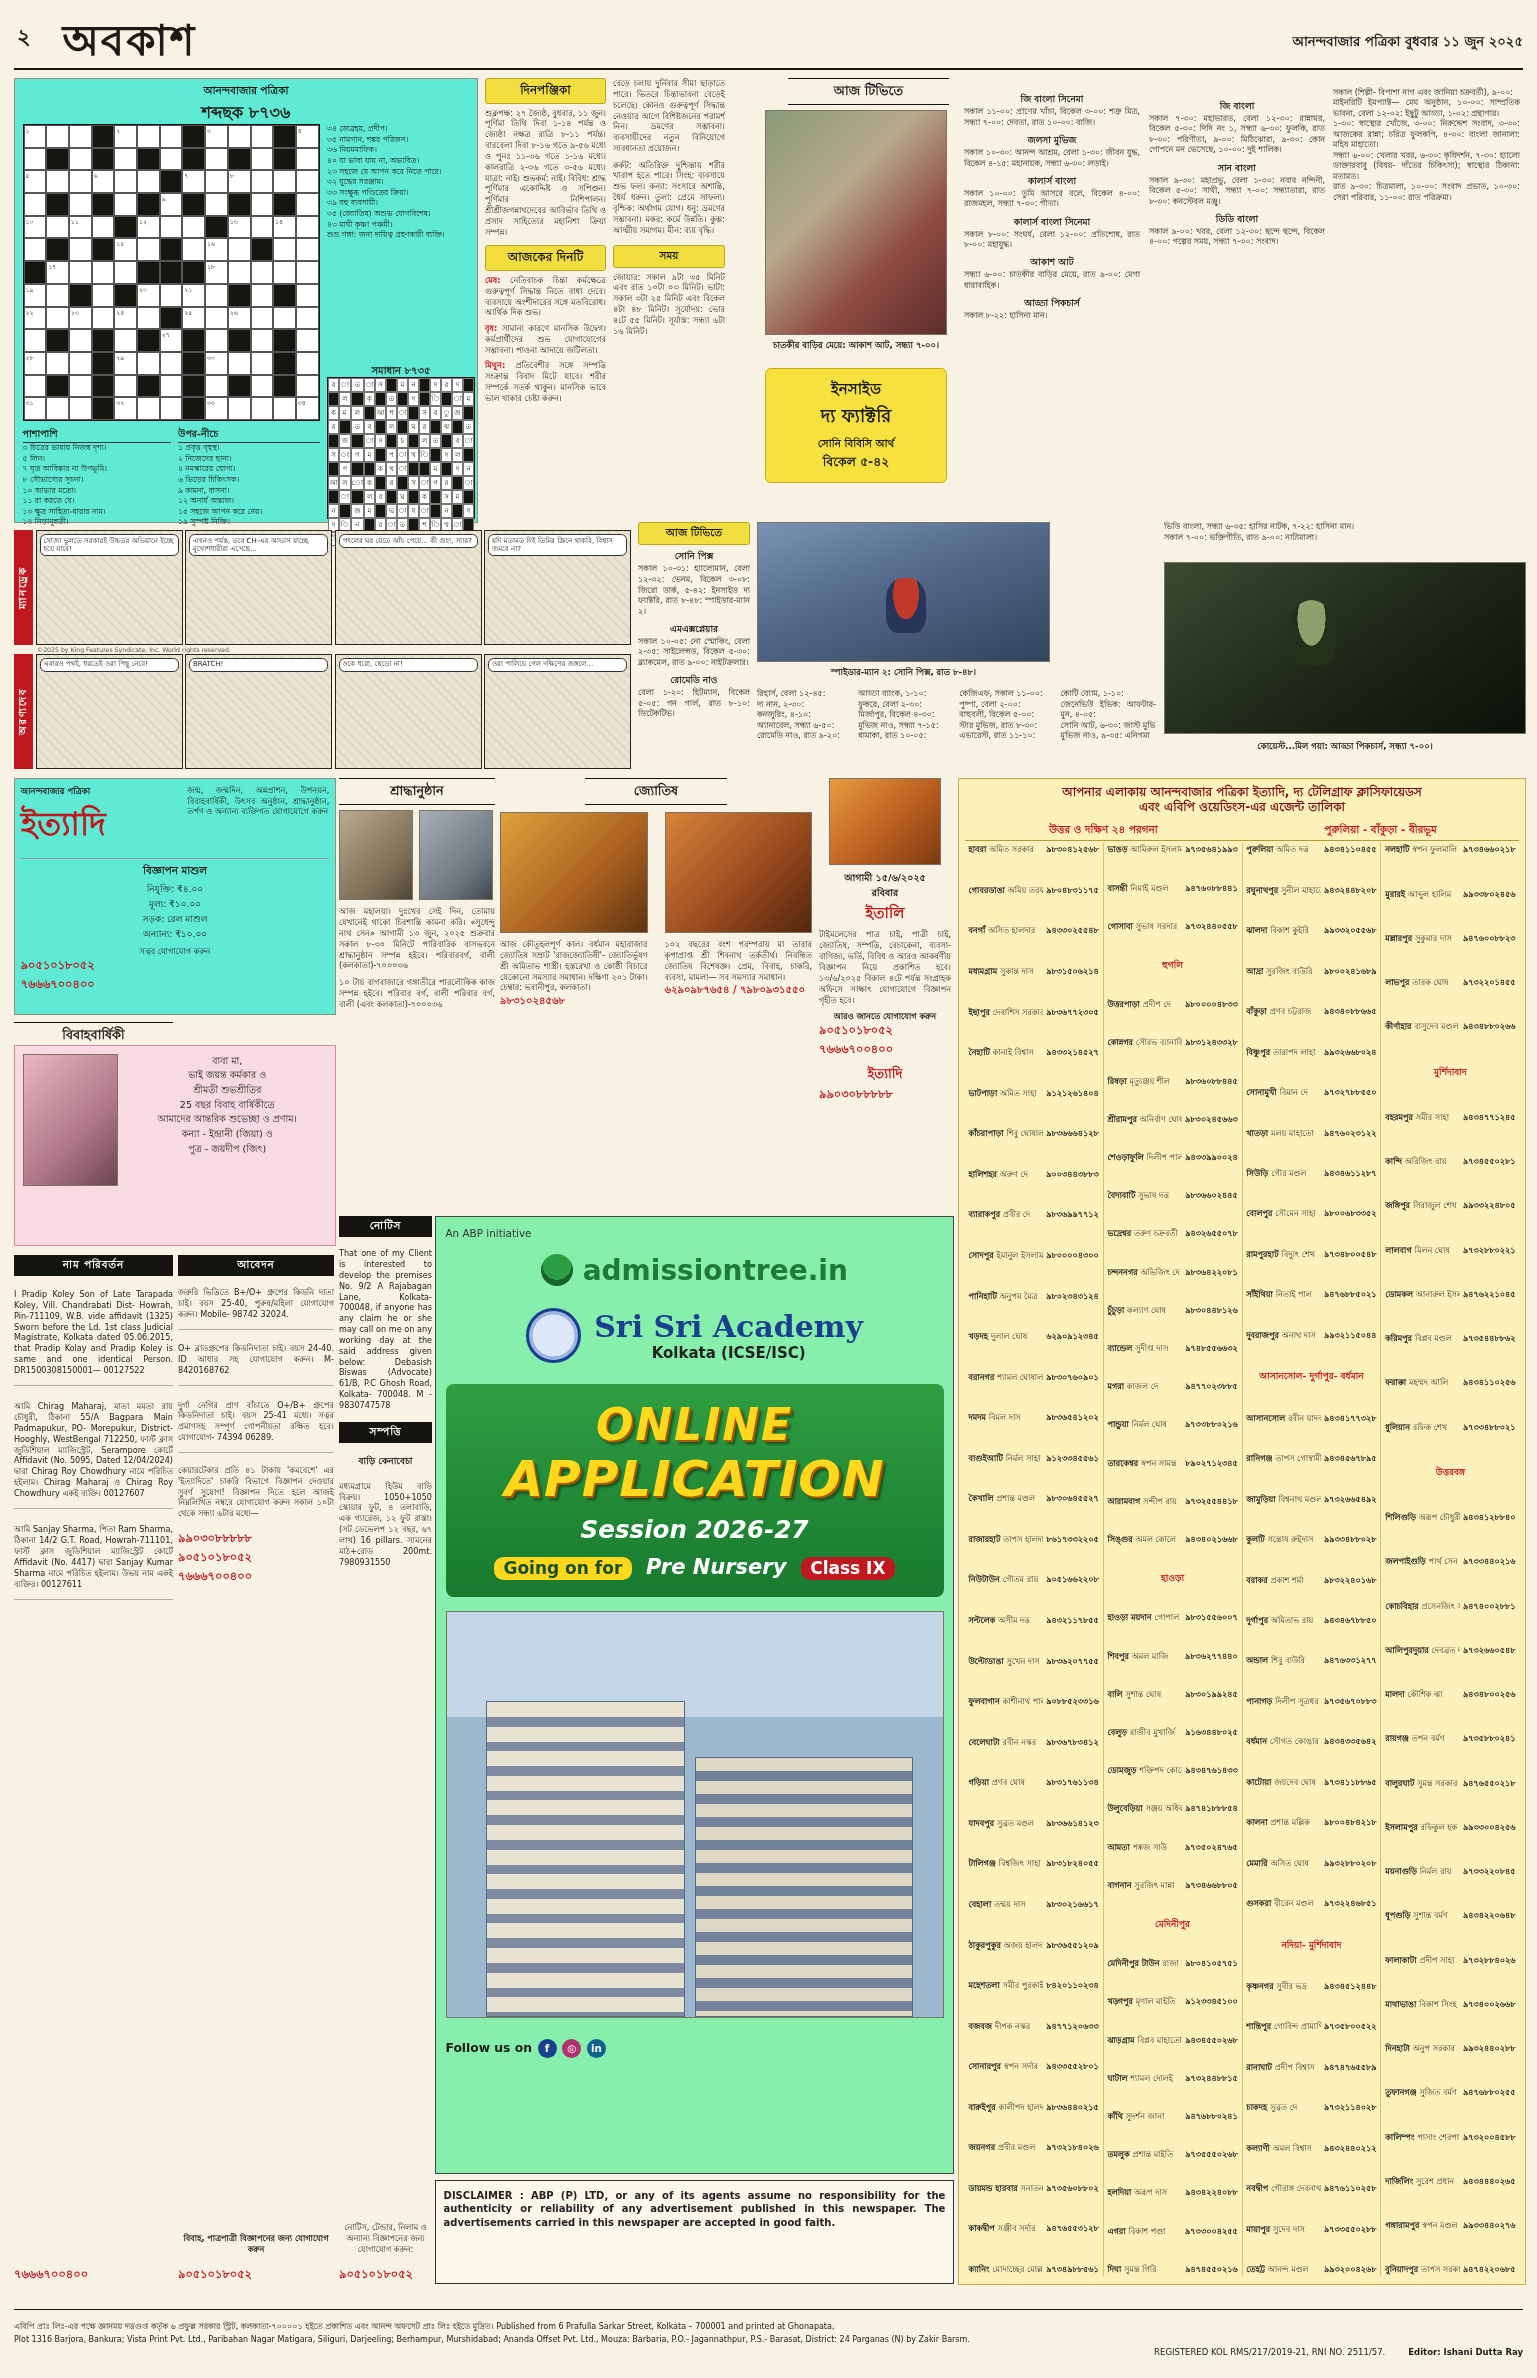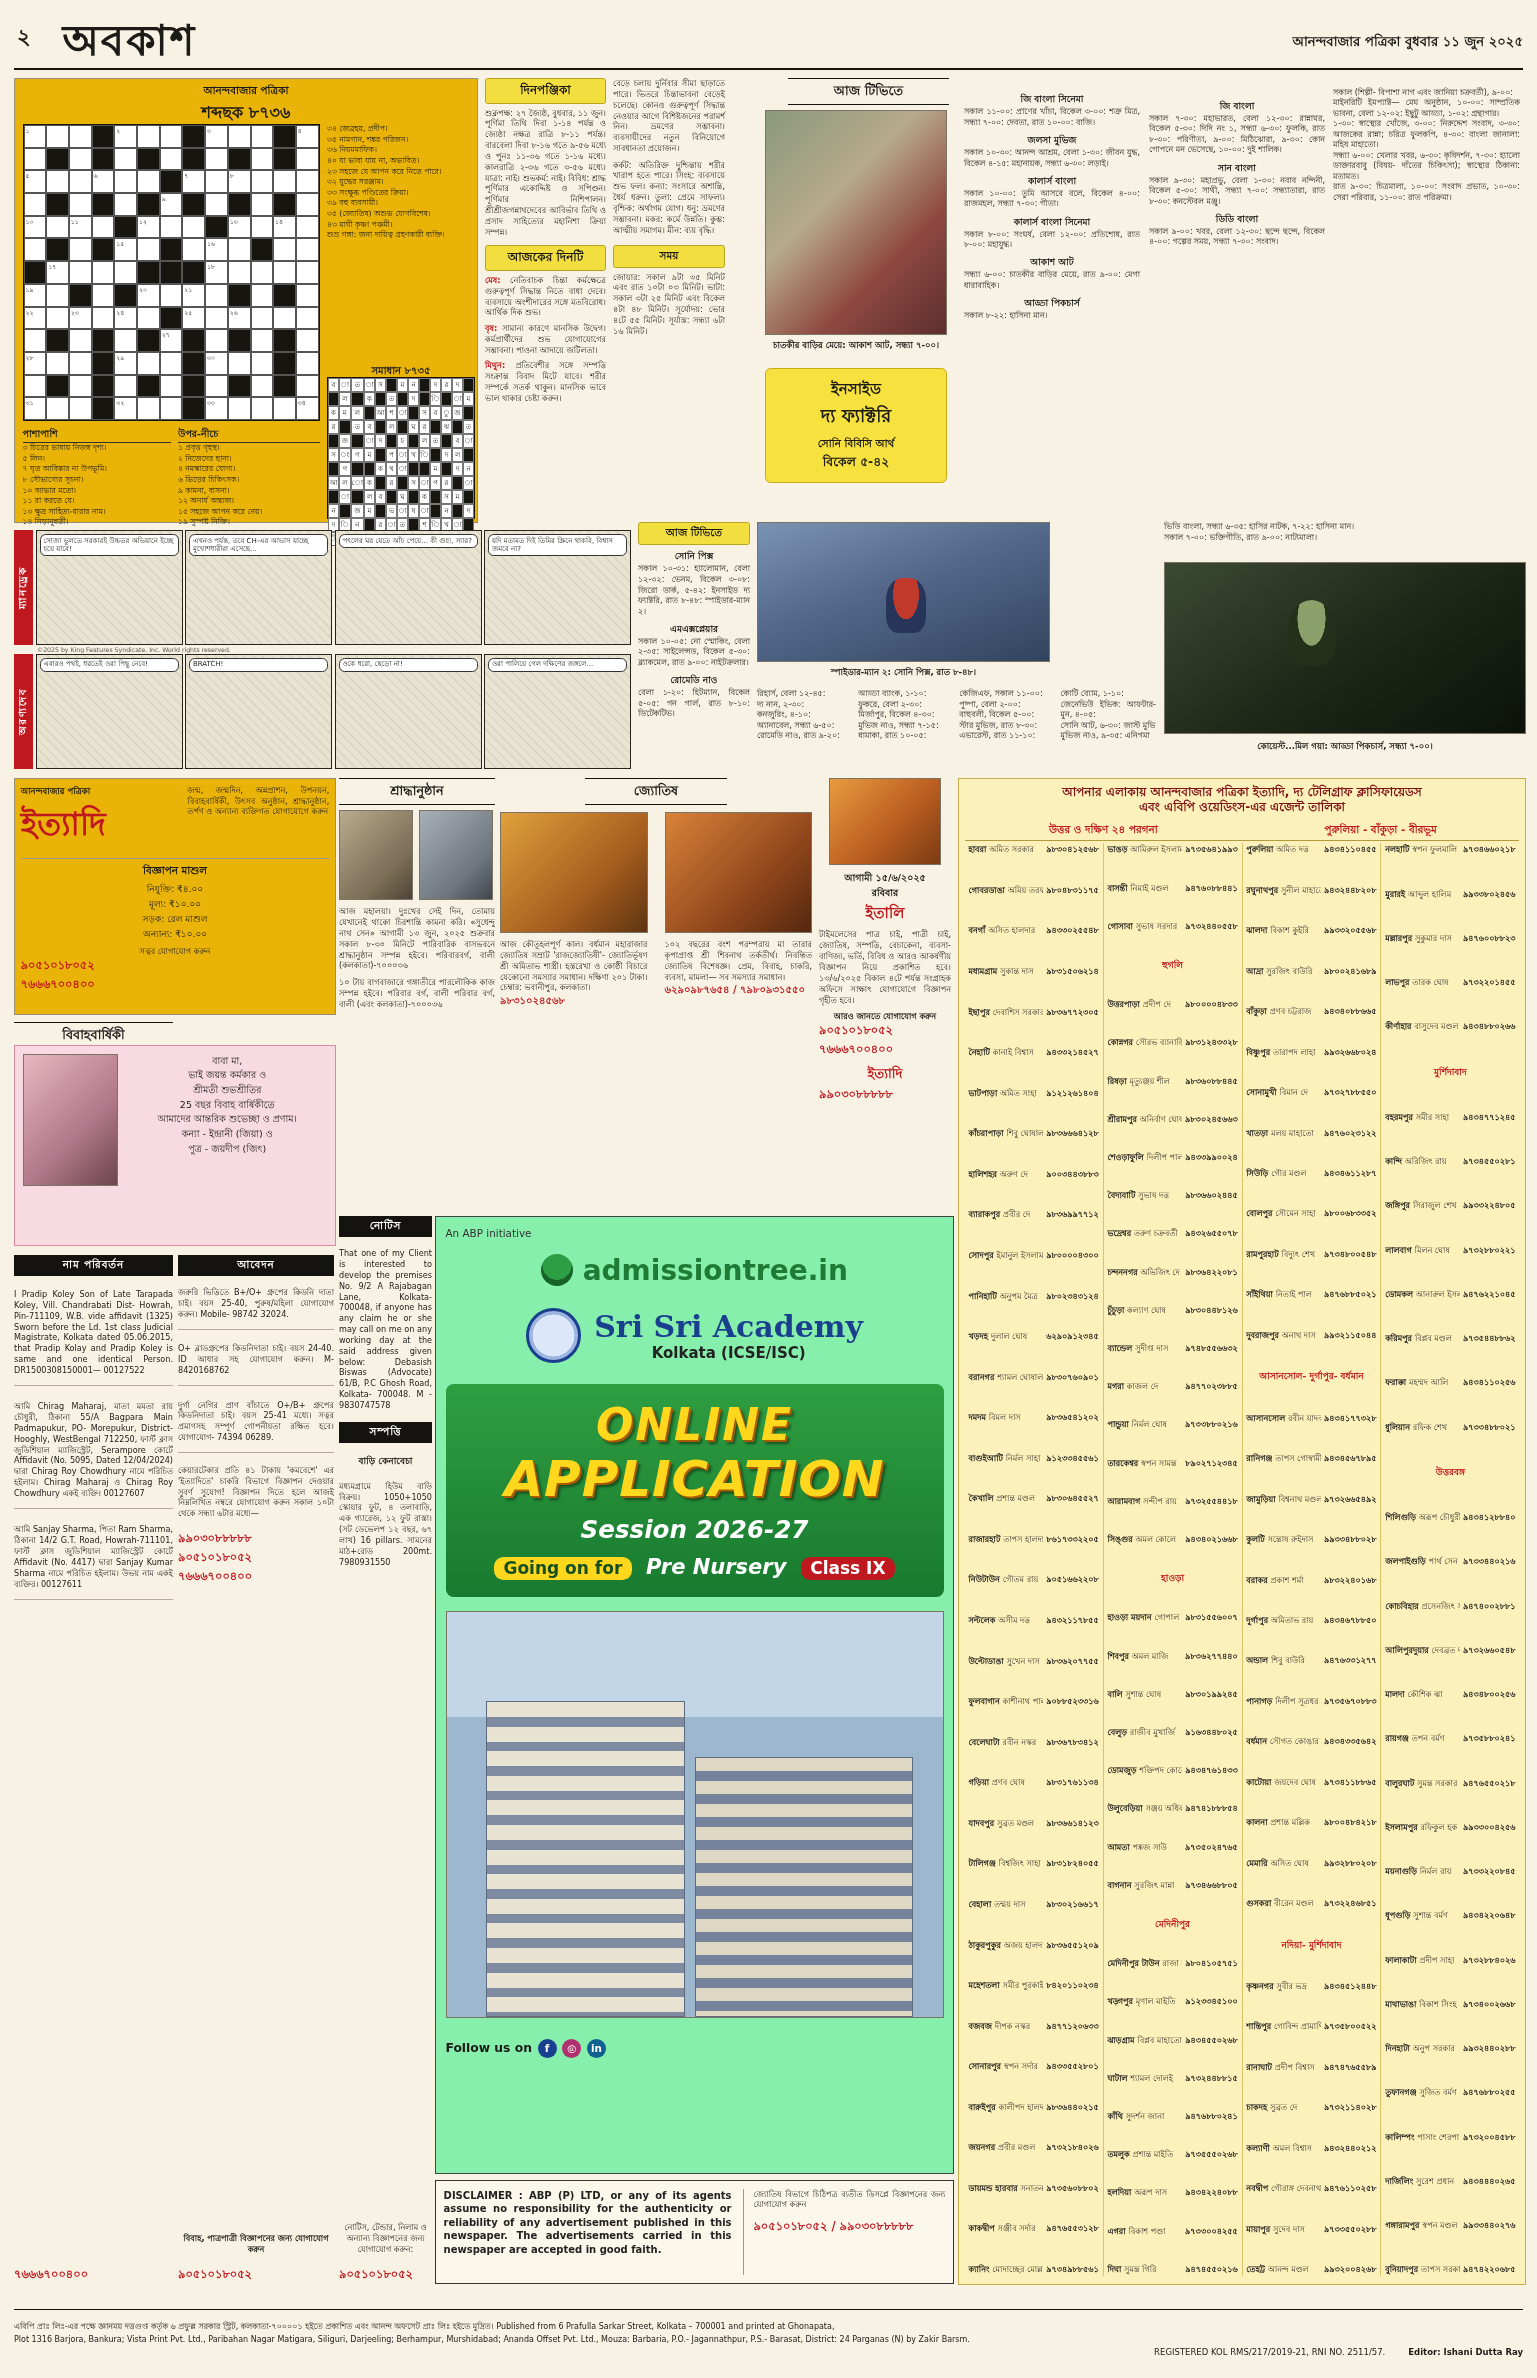--- a/index.html
+++ b/index.html
@@ -1,20 +1,20 @@
 <!DOCTYPE html>
 <html style="font-size:15px"><head>
 <meta charset="utf-8">
 <style>
   *{margin:0;padding:0;box-sizing:border-box;}
   html,body{width:1538px;height:2378px;}
   body{position:relative;background:#efe8d6;font-family:"DejaVu Sans",sans-serif;color:#1c1b18;}
   #paper{position:absolute;inset:0;background:#f7f2e3;overflow:hidden;}
   .abs{position:absolute;}
-  .box{border:0.9px solid #978f7c;background:#eab308;}
+  .box{border:0.9px solid #978f7c;background:#5eead4;}
   .yhead{background:#f3de3f;border:0.9px solid #b9a41f;border-radius:2.8px;font-weight:bold;text-align:center;font-size:12px;padding:1.9px 3.8px;}
   .bhead{background:#15130f;color:#fff;font-weight:bold;text-align:center;font-size:10.4px;padding:1.9px;letter-spacing:0.9px;}
   .dhead{font-weight:bold;text-align:center;font-size:12.8px;border-top:1.9px solid #15130f;border-bottom:0.9px solid #15130f;padding:1.9px 0;font-family:"DejaVu Serif",serif;}
   .tiny{font-size:8.1px;line-height:1.34;text-align:justify;}
   .clue{font-size:7.6px;line-height:1.4;}
   .red{color:#c0181f;}
   .b{font-weight:bold;}
   .ctr{text-align:center;}
   .photo{border:0.9px solid #7b7465;}
   
@@ -810,24 +810,20 @@
     <div style="margin-top:21px;display:flex;align-items:center;">
       <span style="font-size:12.3px;font-weight:bold;">Follow us on</span>
       <span class="soc">f</span>
       <span class="soc" style="background:#b03070;">◎</span>
       <span class="soc" style="background:#106090;">in</span>
     </div>
   </div>
 
   <div class="abs" style="left:435px;top:2180px;width:519px;height:104px;border:1.9px solid #333;background:#fbf7ea;display:flex;gap:11.4px;padding:7.6px;">
     <div style="flex:1.5;font-size:10px;line-height:1.35;text-align:justify;font-weight:bold;color:#222;">DISCLAIMER : ABP (P) LTD, or any of its agents assume no responsibility for the authenticity or reliability of any advertisement published in this newspaper. The advertisements carried in this newspaper are accepted in good faith.</div>
-    <div style="flex:1;border-left:0.9px solid #999;padding-left:9.5px;">
-      <div class="tiny">জ্যোতিষ বিভাগে চিঠিপত্র ব্যতীত ডিসপ্লে বিজ্ঞাপনের জন্য যোগাযোগ করুন</div>
-      <div class="redph" style="margin-top:7.6px;">৯০৫১০১৮০৫২ / ৯৯০৩০৮৮৮৮৮</div>
-    </div>
   </div>
 
   <div class="abs" id="agents-tbl" style="left:958px;top:778px;width:568px;height:1507px;">
     <div class="ag-h1">আপনার এলাকায় আনন্দবাজার পত্রিকা ইত্যাদি, দ্য টেলিগ্রাফ ক্লাসিফায়েডস</div>
     <div class="ag-h1">এবং এবিপি ওয়েডিংস-এর এজেন্ট তালিকা</div>
     <div class="ag-groups">
       <div>উত্তর ও দক্ষিণ ২৪ পরগনা</div>
       <div>পুরুলিয়া - বাঁকুড়া - বীরভূম</div>
     </div>
     <div id="ag-cols">

